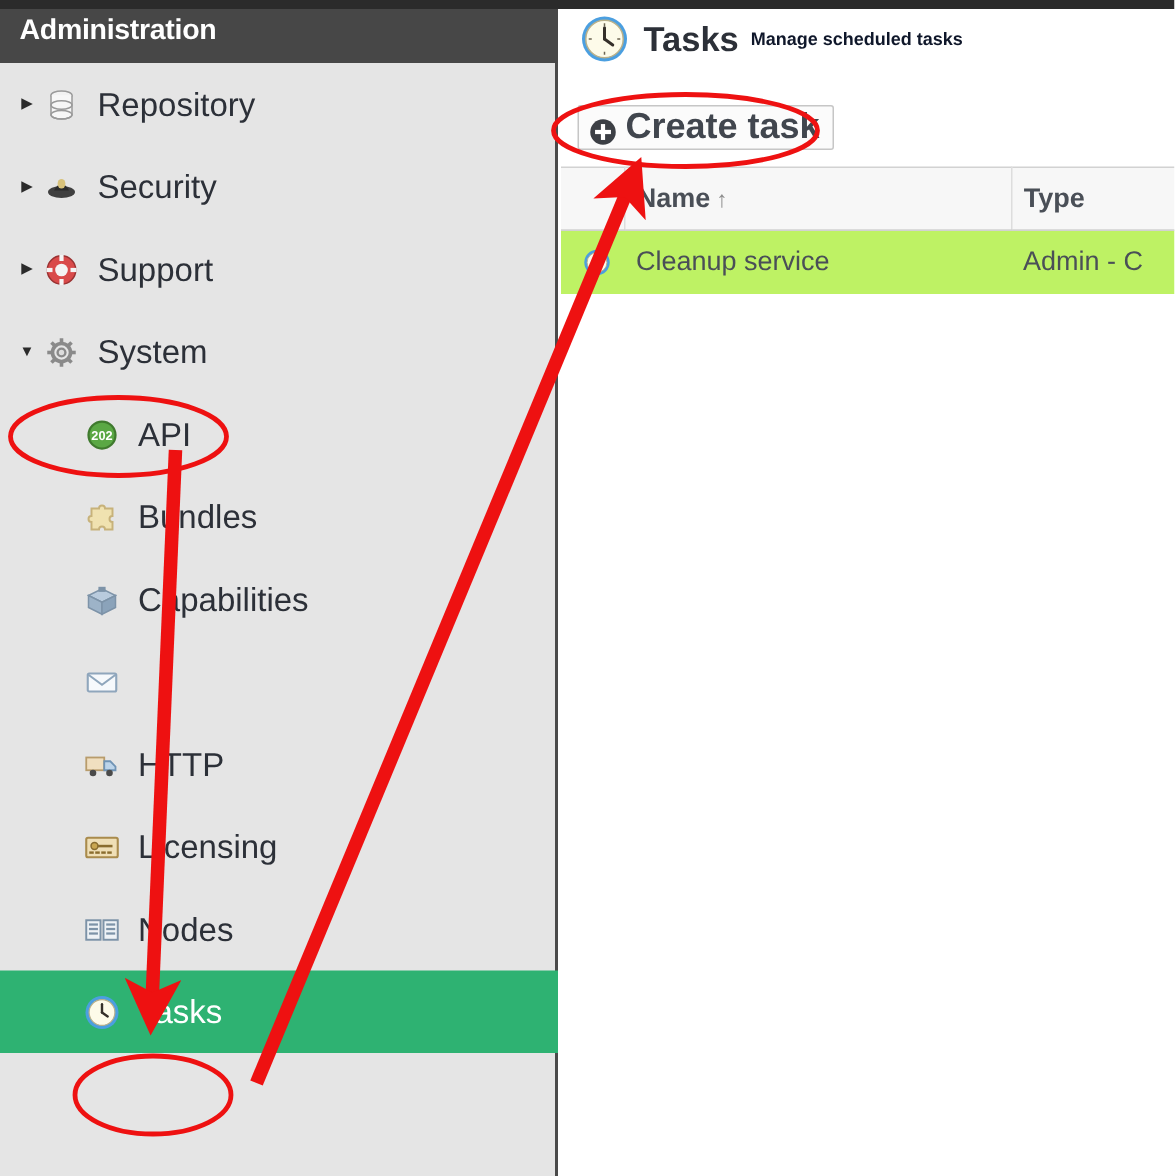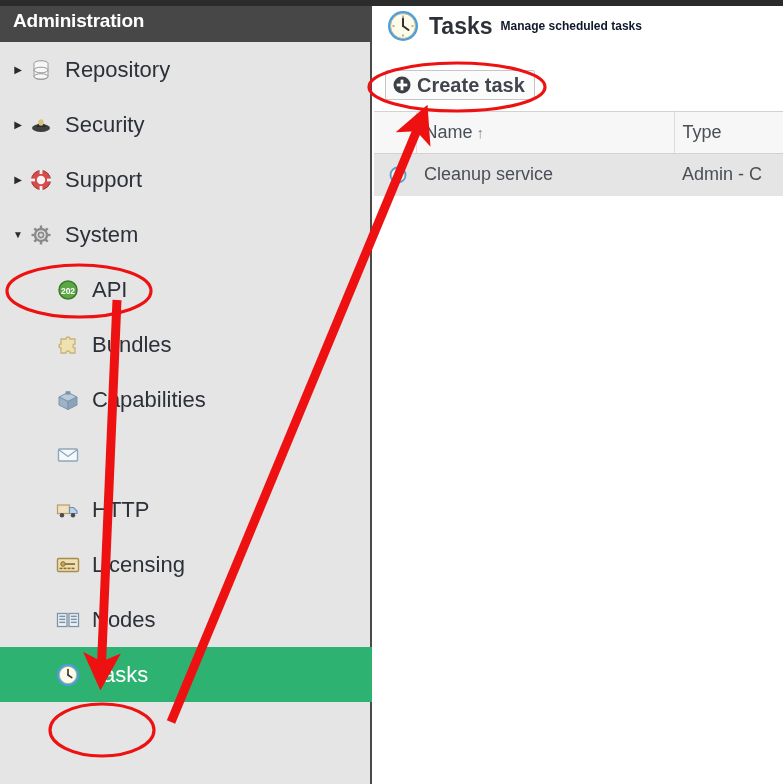--- a/index.html
+++ b/index.html
@@ -124,21 +124,21 @@
     left: 11px; top: 70px;
   }
   .btn-create {
     display: inline-flex;
     align-items: center;
     height: 30px;
     padding: 0 9px 0 7px;
     background: #fbfbfb;
     border: 1px solid #c6c6c6;
     border-radius: 2px;
-    font-size: 20px;
+    font-size: 24px;
     font-weight: bold;
     color: #41464e;
     cursor: pointer;
   }
   .btn-create-icon {
     width: 18px; height: 18px;
     margin-right: 6px;
     flex: 0 0 18px;
   }
 
@@ -150,35 +150,35 @@
     border-collapse: collapse;
     font-size: 18px;
   }
   .tasks-table thead th {
     background: #f7f7f7;
     border-top: 1px solid #d2d2d2;
     border-bottom: 1px solid #d2d2d2;
     border-right: 1px solid #dddddd;
     height: 42px;
     text-align: left;
-    font-weight: normal;
+    font-weight: bold;
     color: #4a4f57;
     padding: 0 8px;
     white-space: nowrap;
   }
   .tasks-table thead th.col-icon { width: 42px; padding: 0; }
   .tasks-table thead th.col-name { width: 258px; }
   .tasks-table thead th.col-type { border-right: none; }
   .sort-arrow {
     color: #8d8d8d;
     font-size: 15px;
     margin-left: 4px;
   }
   .tasks-table tbody tr.row-selected td {
-    background: #e5e5e5;
+    background: #bef264;
     margin-top: 28px;
   }
   .tasks-table tbody td {
     height: 42px;
     padding: 0 8px;
     color: #4a4f57;
     white-space: nowrap;
     overflow: hidden;
   }
   .tasks-table tbody td.col-icon { width: 42px; padding: 0 0 0 14px; }

